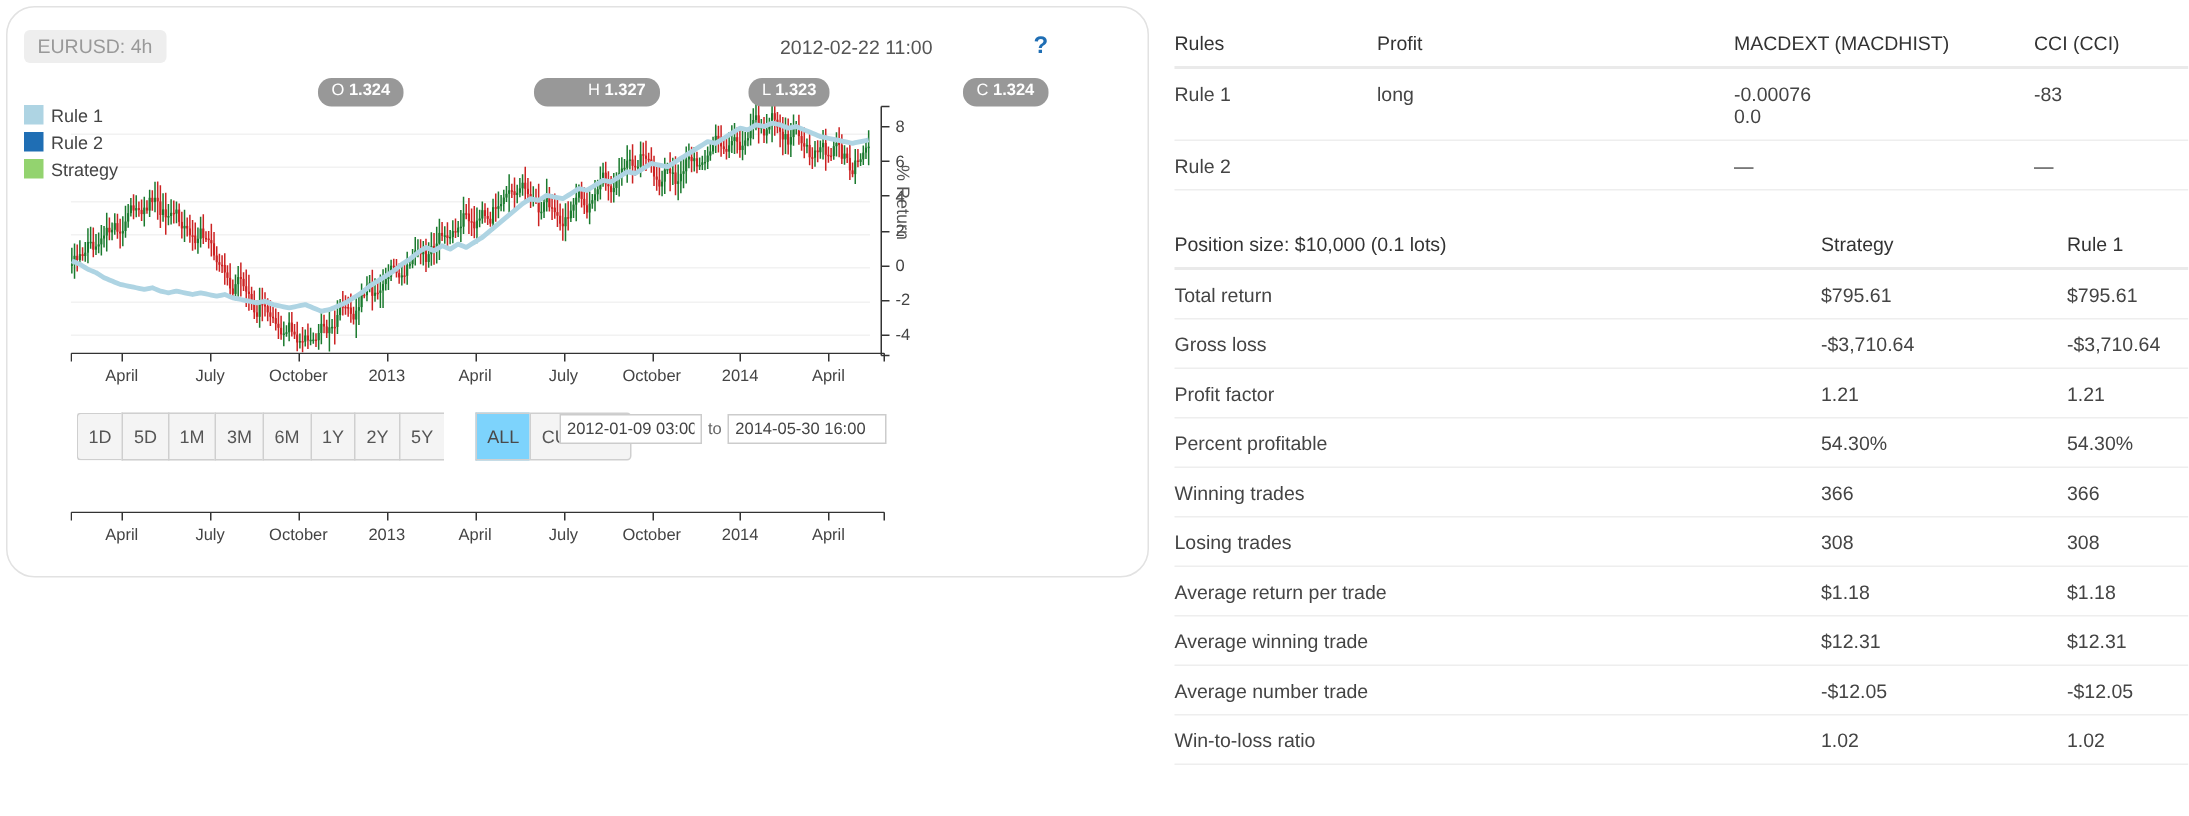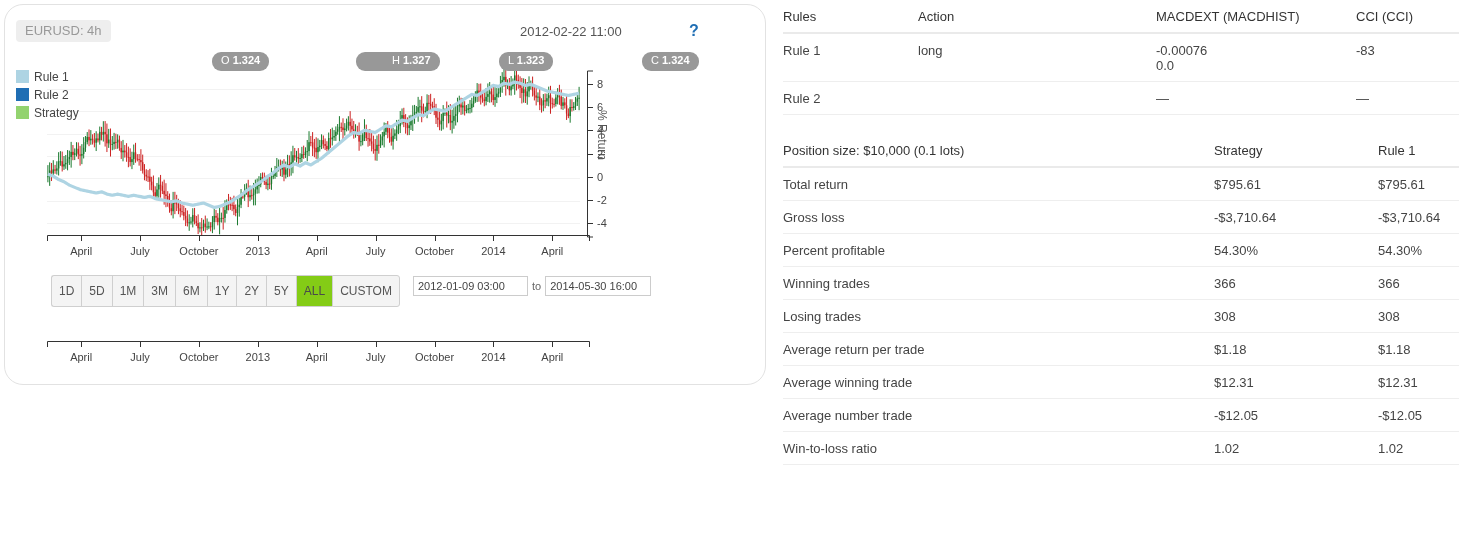--- a/index.html
+++ b/index.html
@@ -173,54 +173,54 @@
     color: #555555;
     font-size: 12px;
     padding: 15px 7px;
     display: flex;
     align-items: center;
     cursor: pointer;
     line-height: 1;
   }
   .range-btn:first-child { border-radius: 3px 0 0 3px; }
   .range-btn:last-child  { border-right: 1px solid #cfcfcf; border-radius: 0 3px 3px 0; }
-  .range-btn.active { background: #84cc16; color: #4a4a4a; }
+  .range-btn.active { background: #7dd3fc; color: #4a4a4a; margin-left: 21px; }
 
   #date-range {
     position: absolute;
     left: 368px;
     top: 270px;
     display: flex;
     align-items: center;
     height: 22px;
   }
   .date-input {
     border: 1px solid #cccccc;
     background: #ffffff;
     font-family: "Liberation Sans", sans-serif;
     font-size: 11px;
     color: #444444;
     padding: 0 4px;
     height: 20px;
     line-height: 20px;
     box-sizing: border-box;
   }
-  .date-input.from { width: 115px; margin-left: 40px; }
+  .date-input.from { width: 95px; }
   .date-input.to   { width: 106px; }
   #date-sep {
     font-size: 11px;
     color: #666666;
     padding: 0 4px;
   }
 
   
   #right-pane {
     position: absolute;
     left: 783px;
-    top: 0;
+    top: 12px;
     width: 676px;
     height: 440px;
   }
   table.grid {
     width: 100%;
     border-collapse: collapse;
     font-size: 13px;
     table-layout: fixed;
   }
   table.grid th {
@@ -965,21 +965,21 @@
   <table class="grid" id="rules-table">
     <colgroup>
       <col class="col-rules">
         <col class="col-action">
         <col class="col-ind1">
         <col class="col-ind2">
     </colgroup>
     <thead>
       <tr>
         <th>Rules</th>
-        <th>Action</th>
+        <th>Profit</th>
         <th>MACDEXT (MACDHIST)</th>
         <th>CCI (CCI)</th>
       </tr>
     </thead>
     <tbody id="rules-body">
         <tr>
           <td>Rule 1</td>
           <td>long</td>
           <td class="multiline">
             <span>-0.00076</span>
@@ -1018,20 +1018,25 @@
           <td>Total return</td>
           <td class="">$795.61</td>
           <td class="">$795.61</td>
         </tr>
         <tr>
           <td>Gross loss</td>
           <td class="neg">-$3,710.64</td>
           <td class="neg">-$3,710.64</td>
         </tr>
         <tr>
+          <td>Profit factor</td>
+          <td class="">1.21</td>
+          <td class="">1.21</td>
+        </tr>
+        <tr>
           <td>Percent profitable</td>
           <td class="">54.30%</td>
           <td class="">54.30%</td>
         </tr>
         <tr>
           <td>Winning trades</td>
           <td class="">366</td>
           <td class="">366</td>
         </tr>
         <tr>

